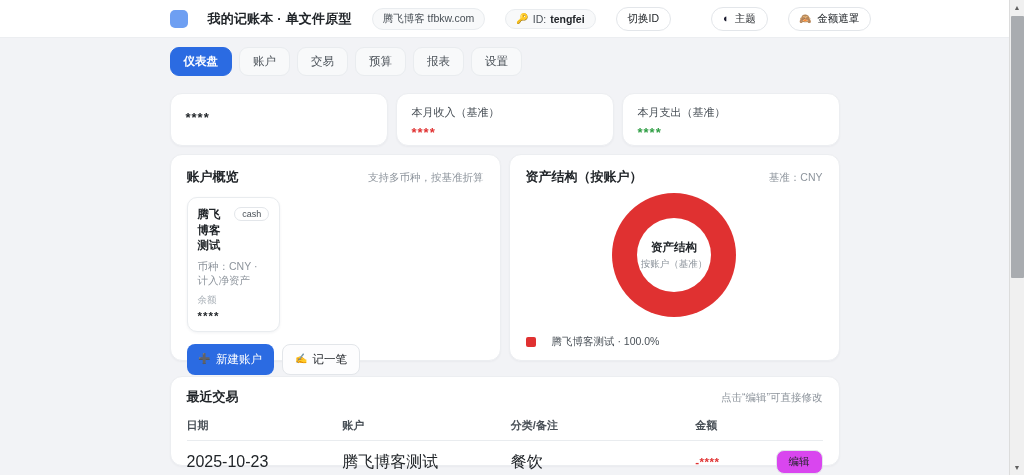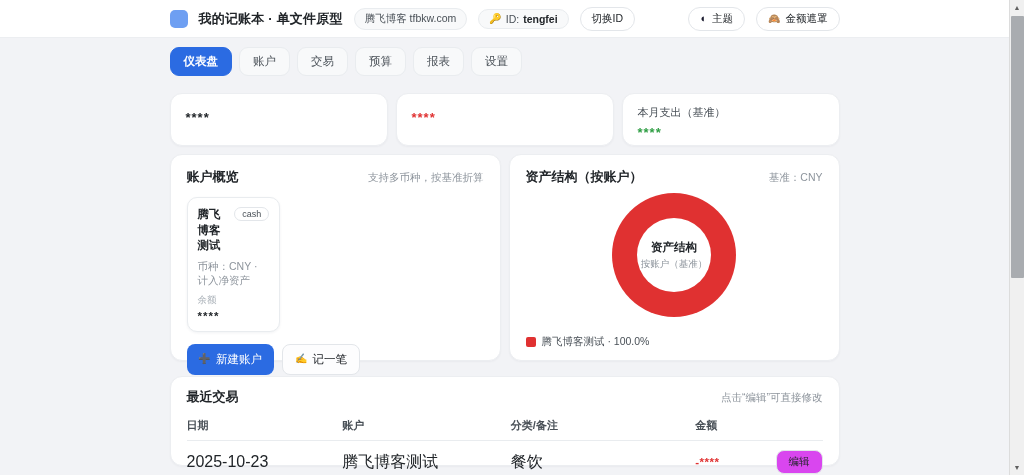--- a/index.html
+++ b/index.html
@@ -8,21 +8,21 @@
     background:#f2f3f6;
     font-family:"Liberation Sans", sans-serif;
     color:#212529;
     position:relative;
   }
   .page { margin-right:15px; }
   .container { width:670px; margin:0 auto; }
 
   
   .topbar { background:#ffffff; border-bottom:1px solid #eceef1; height:38px; }
-  .topbar .container { display:flex; align-items:center; height:100%; gap:11px; }
+  .topbar .container { display:flex; align-items:center; height:100%; gap:20px; }
   .logo { width:18px; height:18px; border-radius:5px; background:#6e9ff2; flex:0 0 auto; }
   .app-title { font-size:13px; font-weight:bold; letter-spacing:.2px; white-space:nowrap; }
   .badge {
     font-size:10.5px; color:#495057; background:#f8f9fa;
     border:1px solid #e9ecef; border-radius:999px;
     padding:3px 10px; white-space:nowrap; display:flex; align-items:center; gap:4px;
   }
   .badge .bold { font-weight:bold; color:#212529; }
   .pill-btn {
     font-size:10.5px; color:#212529; background:#ffffff;
@@ -97,21 +97,21 @@
   .donut-hole {
     position:absolute; width:74px; height:74px; border-radius:50%;
     background:#ffffff; left:25px; top:25px;
   }
   .donut-center {
     position:absolute; inset:0; display:flex; flex-direction:column;
     align-items:center; justify-content:center; text-align:center;
   }
   .donut-title { font-size:11.5px; font-weight:bold; color:#212529; }
   .donut-sub { font-size:9.5px; color:#8d949c; margin-top:3px; }
-  .legend { position:absolute; left:16px; bottom:11px; display:flex; align-items:center; gap:6px; }
+  .legend { position:absolute; left:16px; bottom:11px; display:flex; align-items:center; gap:16px; }
   .legend-sq { width:10px; height:10px; border-radius:2px; }
   .legend-label { font-size:10.5px; color:#495057; }
 
   
   .panel.tx { margin-top:15px; padding:11px 16px 0; height:90px; }
   .tx-table { margin-top:7px; }
   .tx-hrow, .tx-row { display:flex; align-items:center; }
   .tx-hrow { border-bottom:1px solid #e9ecef; padding:5px 0 7px; }
   .tx-col-date { width:24.5%; }
   .tx-col-acct { width:26.5%; }
@@ -179,20 +179,21 @@
       <button class="tab">预算</button>
       <button class="tab">报表</button>
       <button class="tab">设置</button>
     </nav>
 
     <section class="cards-grid">
       <div class="sum-card">
         <div class="sum-value" style="color: rgb(33, 37, 41);">****</div>
       </div>
       <div class="sum-card">
+        <div class="sum-label">本月收入（基准）</div>
         <div class="sum-value" style="color: rgb(224, 49, 49);">****</div>
       </div>
       <div class="sum-card">
         <div class="sum-label">本月支出（基准）</div>
         <div class="sum-value" style="color: rgb(47, 158, 68);">****</div>
       </div>
     </section>
 
     <section class="mid-grid">
 

